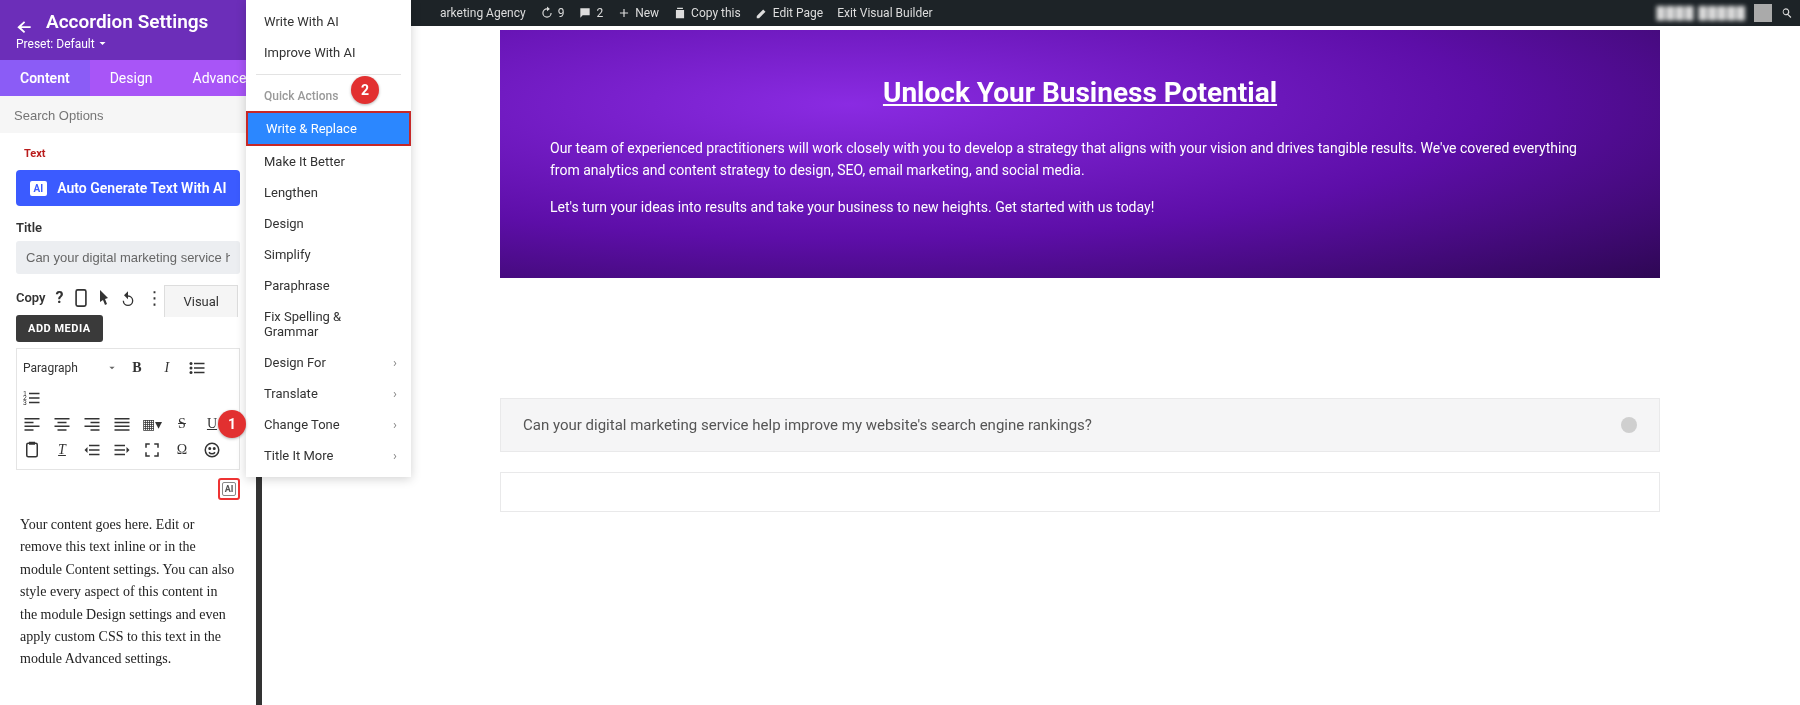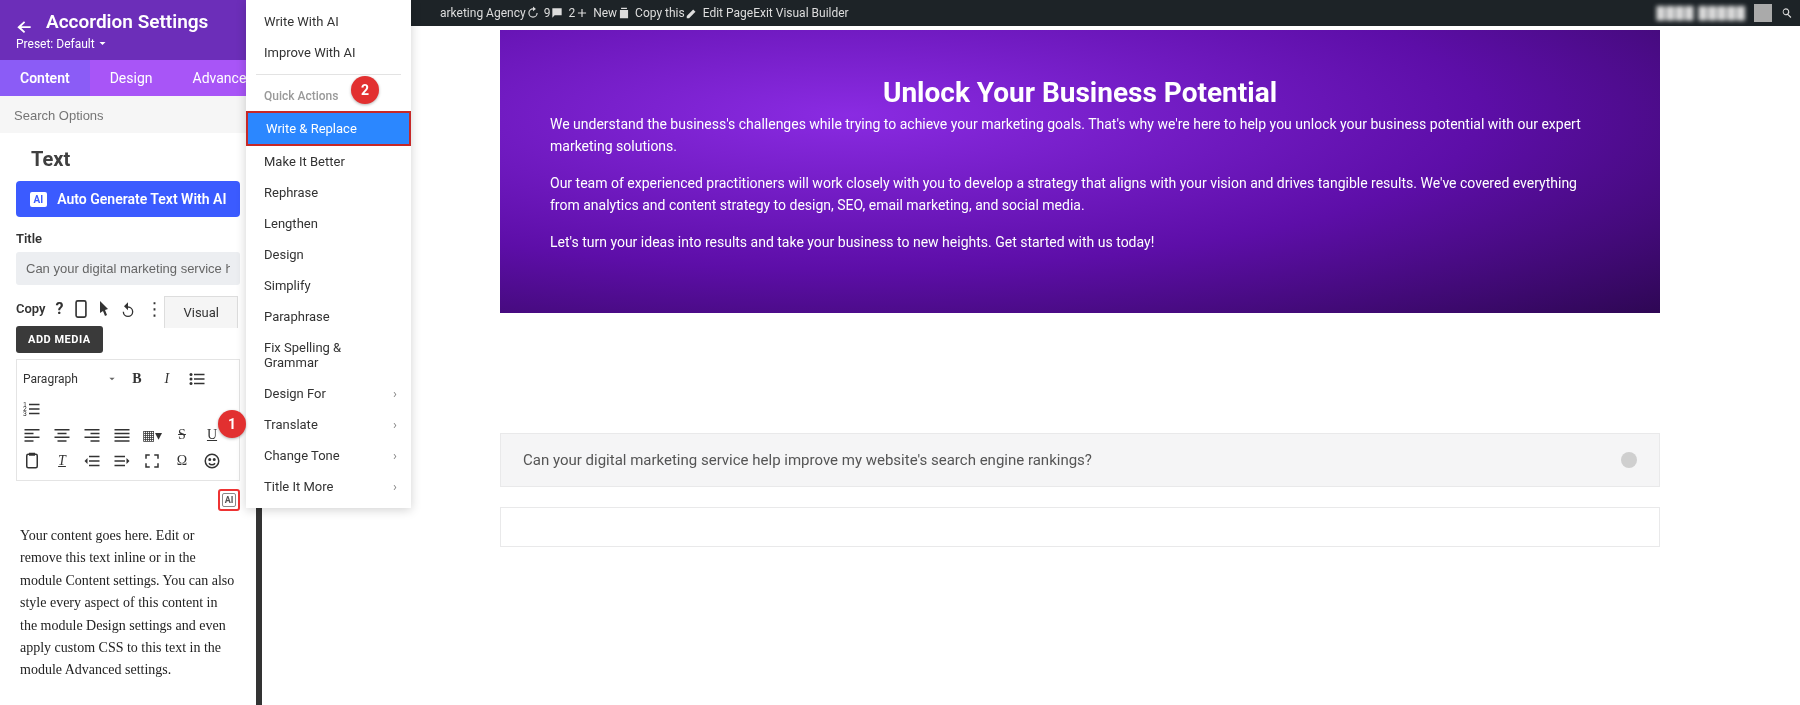--- a/index.html
+++ b/index.html
@@ -1,40 +1,40 @@
 <!DOCTYPE html>
 <html><head>
 <meta charset="utf-8">
 <style>
   * { margin: 0; padding: 0; box-sizing: border-box; }
   body { font-family: -apple-system, BlinkMacSystemFont, "Segoe UI", Roboto, sans-serif; background: #fff; width: 1800px; height: 705px; overflow: hidden; position: relative; }
 
   
   .wp-bar { position: absolute; top:0; left:0; right:0; height:26px; background:#1d2327; color:#ddd; display:flex; align-items:center; font-size:12px; z-index:1; }
-  .wp-left { display:flex; align-items:center; padding-left:440px;}
+  .wp-left { display:flex; align-items:center; gap:14px; padding-left:440px;}
   .wp-item { display:flex; align-items:center; gap:4px; color:#ddd; cursor:pointer; }
   .wp-right { margin-left:auto; display:flex; align-items:center; gap:8px; padding-right:6px;}
   .wp-blur { filter: blur(2px); letter-spacing:1px; }
   .wp-av { width:18px; height:18px; background:#aaa; }
   .wp-ico { width:14px; height:14px; fill:#ddd; }
 
   
   .panel { position:absolute; top:0; left:0; width:256px; bottom:0; background:#fff; z-index:5; }
   .panel::after{content:"";position:absolute;right:-6px;top:60px;bottom:0;width:10px;border-right:6px solid #333;}
   .phead { height:60px; background:#6c2eb9; color:#fff; padding:10px 16px; display:flex; flex-direction:column; justify-content:center; position:relative;}
   .phead .back { position:absolute; left:14px; top:18px; }
   .phead .title { font-size:19px; font-weight:600; margin-left:30px; }
   .phead .preset { font-size:12px; margin-top:4px; display:flex; align-items:center; gap:3px; }
   .ptabs { display:flex; background:#a855f7; }
   .ptab { padding:10px 20px; font-size:14px; color:#fff; cursor:pointer; }
   .ptab.active { background:#8b5cf6; font-weight:600; }
   .psearch { padding:9px 14px; background:#f6f6f6;}
   .psearch input{ border:none; background:transparent; font-size:13px; width:100%; color:#888; outline:none;}
   .pbody { padding: 12px 16px; }
-  .sechead { font-size:20px; color:#404040; font-weight:700; margin:2px 15px 10px; }
+  .sechead { font-size:11px; color:#b91c1c; font-weight:700; margin:2px 8px 10px; }
   .btn-ai { display:flex; align-items:center; justify-content:center; gap:10px; background:#3b5bff; color:#fff; padding:10px; border-radius:4px; font-size:14px; font-weight:600; margin-bottom:14px; width:100%;}
   .btn-ai .aibadge{background:#fff;color:#3b5bff;font-size:10px;font-weight:700;padding:2px 4px;border-radius:2px;}
   .lbl { font-size:13px; font-weight:600; color:#333; margin:4px 0 6px; display:block;}
   .titlein { width:100%; padding:9px 10px; border:none; background:#eceef1; color:#666; font-size:13px; border-radius:3px; margin-bottom:10px;}
   .body-row { display:flex; align-items:center; gap:10px; margin:4px 0 8px;}
   .body-row .ic{color:#333;}
   .addmedia{background:#3a3a3a;color:#fff;font-size:11px;font-weight:700;letter-spacing:.5px;padding:7px 12px;border-radius:3px;display:inline-block;}
   .visualtab{float:right;margin-top:-30px;margin-right:2px;background:#f5f5f5;padding:8px 18px;font-size:13px;color:#333;border:1px solid #ddd;border-bottom:none;margin-left:7px;}
   .toolbar{margin-top:6px;border:1px solid #e4e4e4;padding:6px 4px;}
   .trow{display:flex;gap:12px;flex-wrap:wrap;padding:4px 2px;}
@@ -52,21 +52,21 @@
   .ai-menu hr{border:none;border-top:1px solid #e3e3e3;margin:6px 10px;}
   .ai-menu .mi.sel{background:#2b87ff;color:#fff;border:2px solid #c62828;}
   .ai-menu .mi.sub::after{content:"›";position:absolute;right:14px;color:#888;}
 
   
   .callout{position:absolute;width:28px;height:28px;border-radius:50%;background:#e23030;color:#fff;display:flex;align-items:center;justify-content:center;font-size:14px;font-weight:700;z-index:30;box-shadow:0 1px 3px rgba(0,0,0,.3);}
 
   
   .preview{position:absolute;left:340px;right:0;top:26px;bottom:0;background:#fff;padding-left:160px;padding-right:140px;padding-top:4px;}
   .hero{background:radial-gradient(ellipse at 30% 30%, #8a2be2 0%, #5d0ea8 55%, #2e0754 100%);color:#fff;border-radius:0;padding:46px 50px 46px;min-height:244px;}
-  .hero h1{text-align:center;font-size:28px;font-weight:700;margin-bottom:4px;}
+  .hero h1{text-align:center;font-size:28px;font-weight:700;margin-bottom:28px;text-decoration:underline;}
   .hero p{font-size:14px;line-height:1.6;margin-bottom:14px;}
   .acc{margin-top:120px;}
   .acc-item{background:#f5f5f6;padding:17px 22px;font-size:15px;color:#555;margin-bottom:20px;display:flex;align-items:center;border:1px solid #e9e9ea;}
   .acc-disc{margin-left:auto;width:16px;height:16px;border-radius:50%;background:#cfcfcf;}
   .acc-empty{height:40px;border:1px solid #e9e9ea;}
 
   svg{display:block;}
 </style>
 </head>
 <body>
@@ -256,39 +256,37 @@
   </div>
 </div>
 
 <div class="ai-menu">
   <div class="mi">Write With AI</div>
   <div class="mi">Improve With AI</div>
   <hr>
   <div class="mi head">Quick Actions</div>
   <div class="mi sel">Write &amp; Replace</div>
   <div class="mi">Make It Better</div>
-  <div class="mi">Rephrase</div>
   <div class="mi">Lengthen</div>
   <div class="mi">Design</div>
   <div class="mi">Simplify</div>
   <div class="mi">Paraphrase</div>
   <div class="mi">Fix Spelling &amp; Grammar</div>
   <div class="mi sub">Design For</div>
   <div class="mi sub">Translate</div>
   <div class="mi sub">Change Tone</div>
   <div class="mi sub">Title It More</div>
 </div>
 
 <div class="callout" style="left:218px;top:410px">1</div>
 <div class="callout" style="left:351px;top:76px">2</div>
 
 <div class="preview">
   <div class="hero">
     <h1>Unlock Your Business Potential</h1>
-    <p>We understand the business's challenges while trying to achieve your marketing goals. That's why we're here to help you unlock your business potential with our expert marketing solutions.</p>
     <p>Our team of experienced practitioners will work closely with you to develop a strategy that aligns with your vision and drives tangible results. We've covered everything from analytics and content strategy to design, SEO, email marketing, and social media.</p>
     <p>Let's turn your ideas into results and take your business to new heights. Get started with us today!</p>
   </div>
   <div class="acc">
     <div class="acc-item">
       <span>Can your digital marketing service help improve my website's search engine rankings?</span>
       <span class="acc-disc"></span>
     </div>
     <div class="acc-empty"></div>
   </div>

